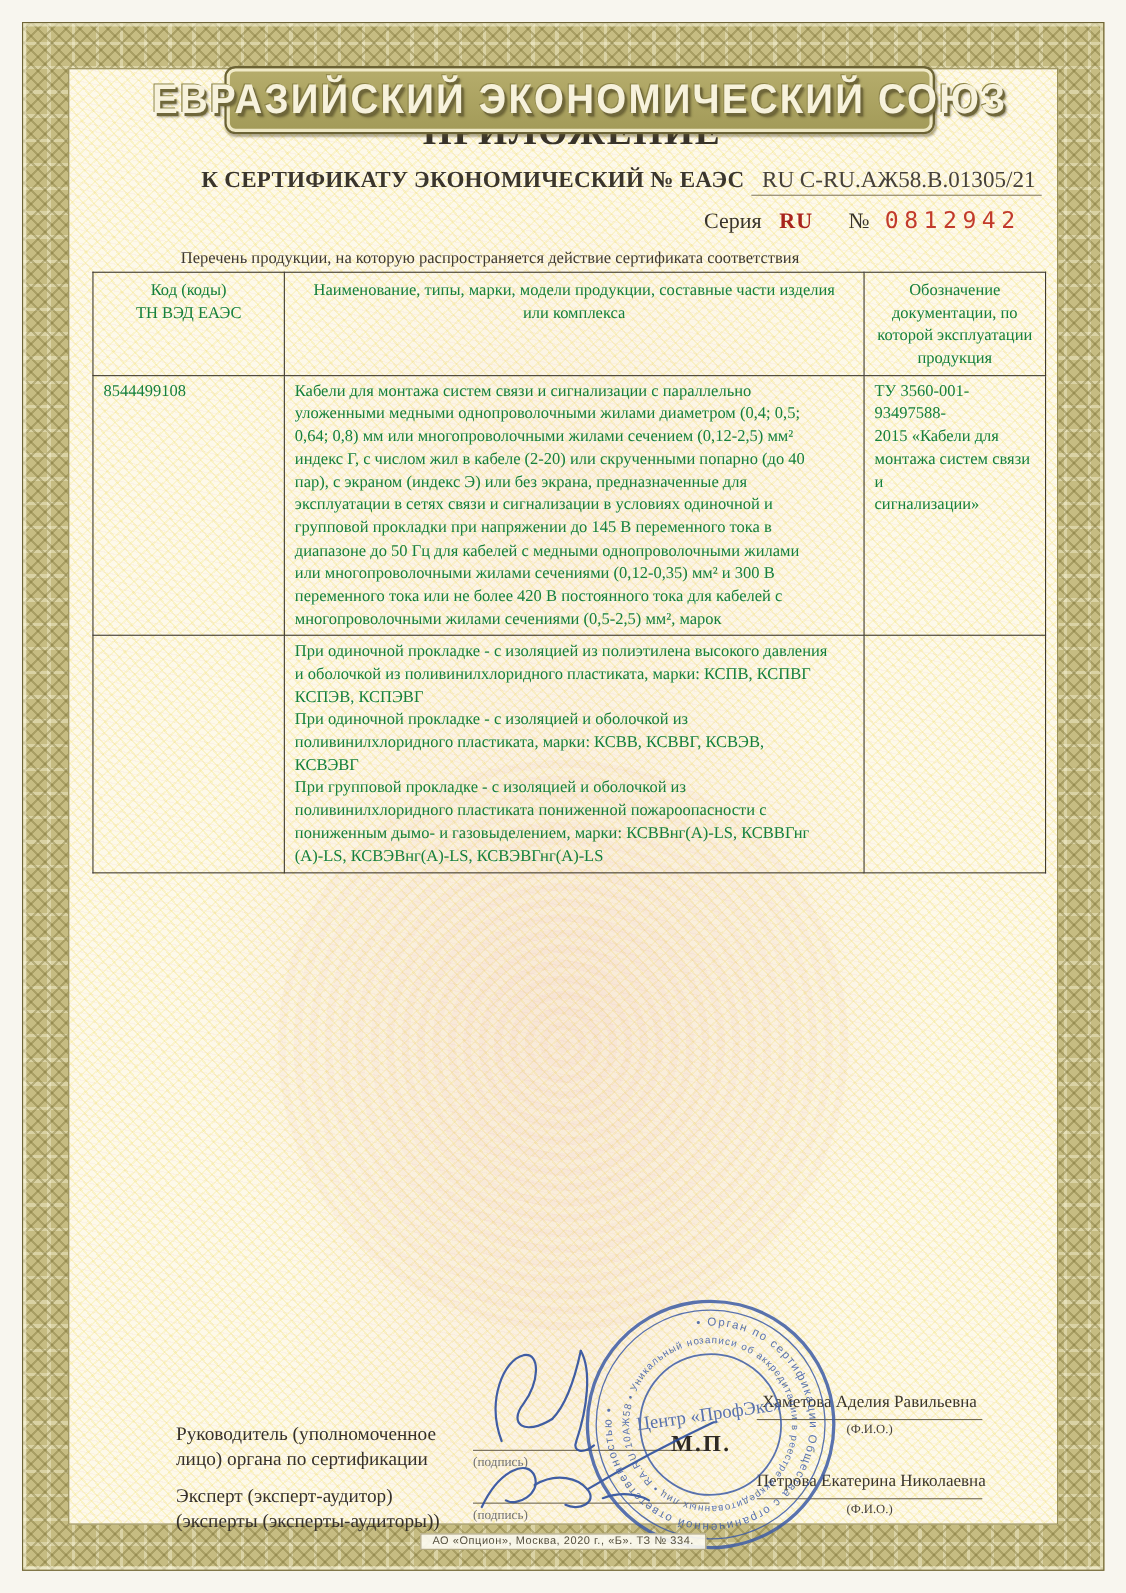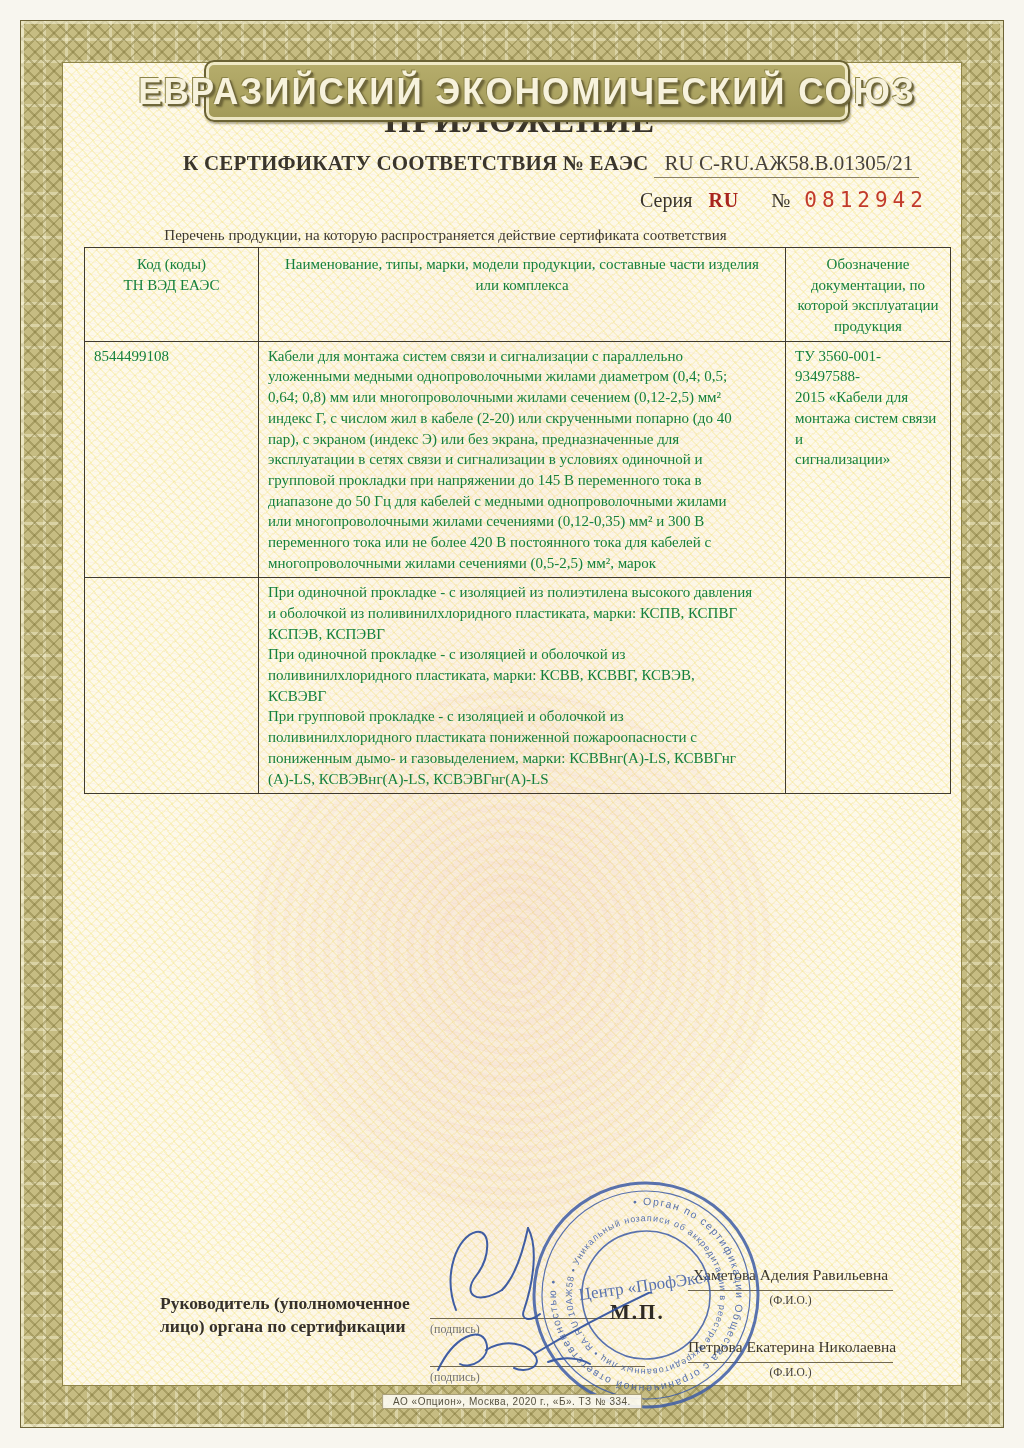--- a/index.html
+++ b/index.html
@@ -77,21 +77,21 @@
     font-size:15px;line-height:1.38;color:#15803d;font-weight:400;
     padding:4px 9px 4px 9px;white-space:pre-line;overflow:hidden;
   }
   .product-table th{text-align:center;padding-top:6px;}
   col.c1{width:174px;}col.c2{width:527px;}col.c3{width:165px;}
   tr.hdr{height:66px;}
   tr.r1{height:200px;}
   tr.r2{height:178px;}
 
   
-  .role{position:absolute;left:160px;width:300px;font-size:17.5px;font-weight:700;color:#35302a;white-space:pre-line;line-height:1.3;}
+  .role{position:absolute;left:160px;width:300px;font-size:17.5px;font-weight:400;color:#35302a;white-space:pre-line;line-height:1.3;}
   .role1{top:1292px;}
   .role2{top:1348px;}
   .sigline{position:absolute;left:430px;width:215px;border-bottom:1px solid #6f6752;}
   .sigline1{top:1318px;}
   .sigline2{top:1366px;}
   .podpis{position:absolute;left:430px;width:215px;text-align:left;font-size:12px;color:#737373;}
   .podpis1{top:1322px;}
   .podpis2{top:1370px;}
   .fio-name{position:absolute;left:688px;width:205px;text-align:center;font-size:15.5px;color:#3b362c;white-space:nowrap;}
   .name1{top:1266px;}
@@ -126,21 +126,21 @@
 
 <div class="content">
 
   <div class="banner">
     <span class="banner-title">ЕВРАЗИЙСКИЙ ЭКОНОМИЧЕСКИЙ СОЮЗ</span>
   </div>
 
   <div class="doc-title">ПРИЛОЖЕНИЕ</div>
 
   <div class="subtitle-row">
-    <span class="subtitle">К СЕРТИФИКАТУ СООТВЕТСТВИЯ № ЕАЭС</span><span class="cert-number">RU C-RU.АЖ58.В.01305/21</span>
+    <span class="subtitle">К СЕРТИФИКАТУ ЭКОНОМИЧЕСКИЙ № ЕАЭС</span><span class="cert-number">RU C-RU.АЖ58.В.01305/21</span>
   </div>
 
   <div class="series-row">
     <span class="series-label">Серия</span><span class="series-value">RU</span><span class="num-sign">№</span><span class="num-value">0812942</span>
   </div>
 
   <div class="table-caption">Перечень продукции, на которую распространяется действие сертификата соответствия</div>
 
   <table class="product-table">
     <colgroup>
@@ -189,20 +189,22 @@
 поливинилхлоридного пластиката пониженной пожароопасности с
 пониженным дымо- и газовыделением, марки:  КСВВнг(А)-LS, КСВВГнг
 (А)-LS, КСВЭВнг(А)-LS,  КСВЭВГнг(А)-LS</td>
       <td></td>
     </tr>
   </tbody>
     </table>
 
   <div class="role role1">Руководитель (уполномоченное
 лицо) органа по сертификации</div>
+  <div class="role role2">Эксперт (эксперт-аудитор)
+(эксперты (эксперты-аудиторы))</div>
 
   <div class="sigline sigline1"></div>
   <div class="podpis podpis1">(подпись)</div>
   <div class="sigline sigline2"></div>
   <div class="podpis podpis2">(подпись)</div>
 
   <div class="fio-name name1">Хаметова Аделия Равильевна</div>
   <div class="fio-line fio-line1"></div>
   <div class="fio-cap fio-cap1">(Ф.И.О.)</div>
   <div class="fio-name name2">Петрова Екатерина Николаевна</div>

